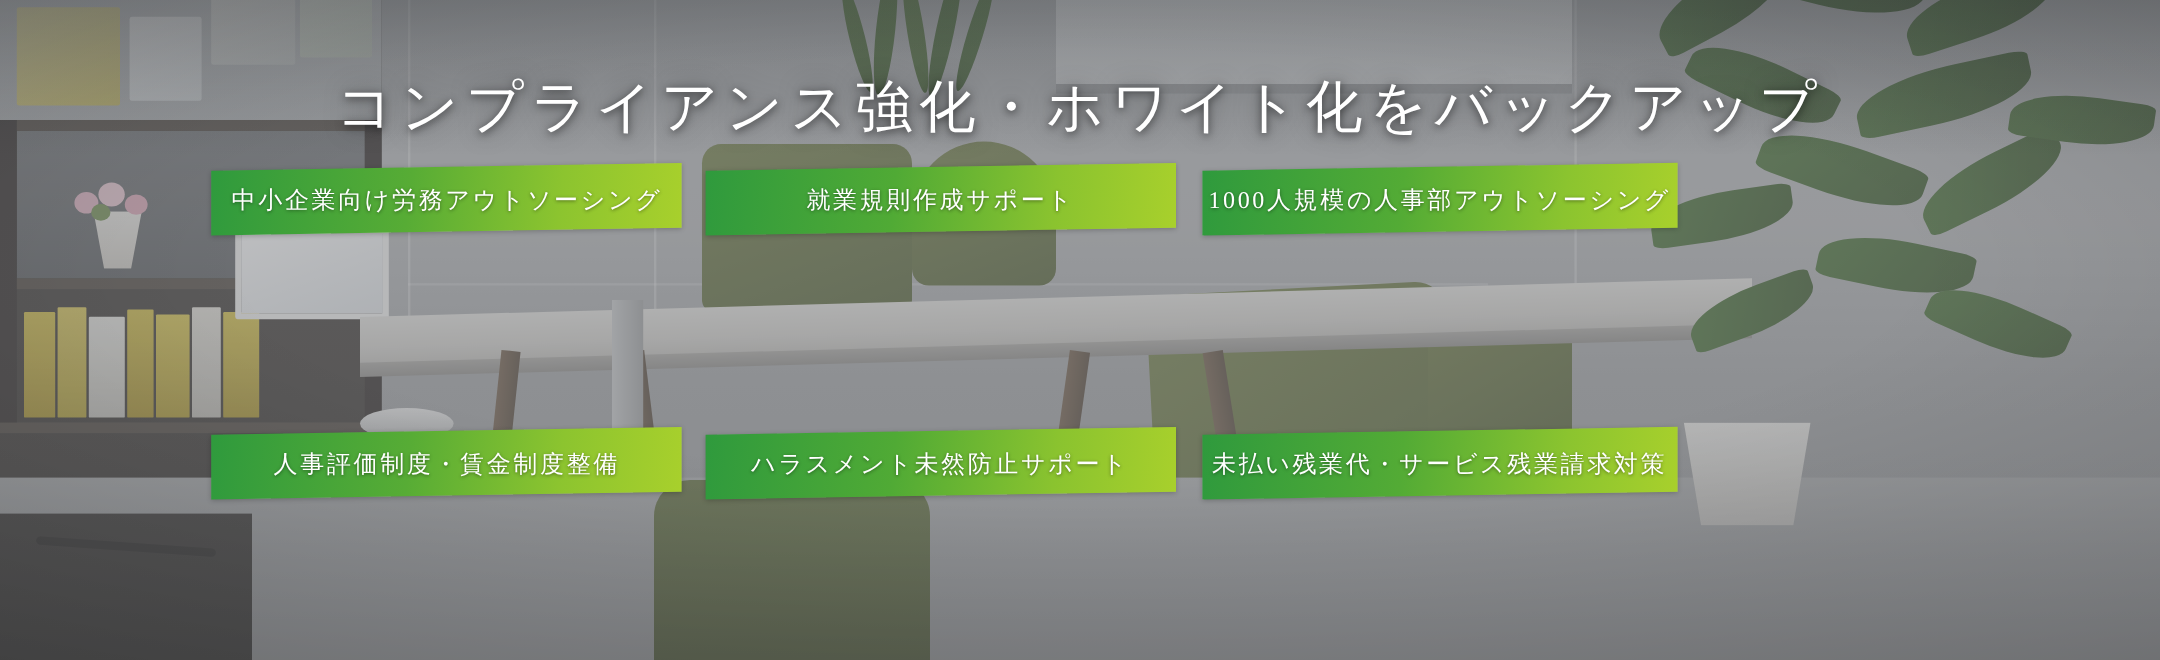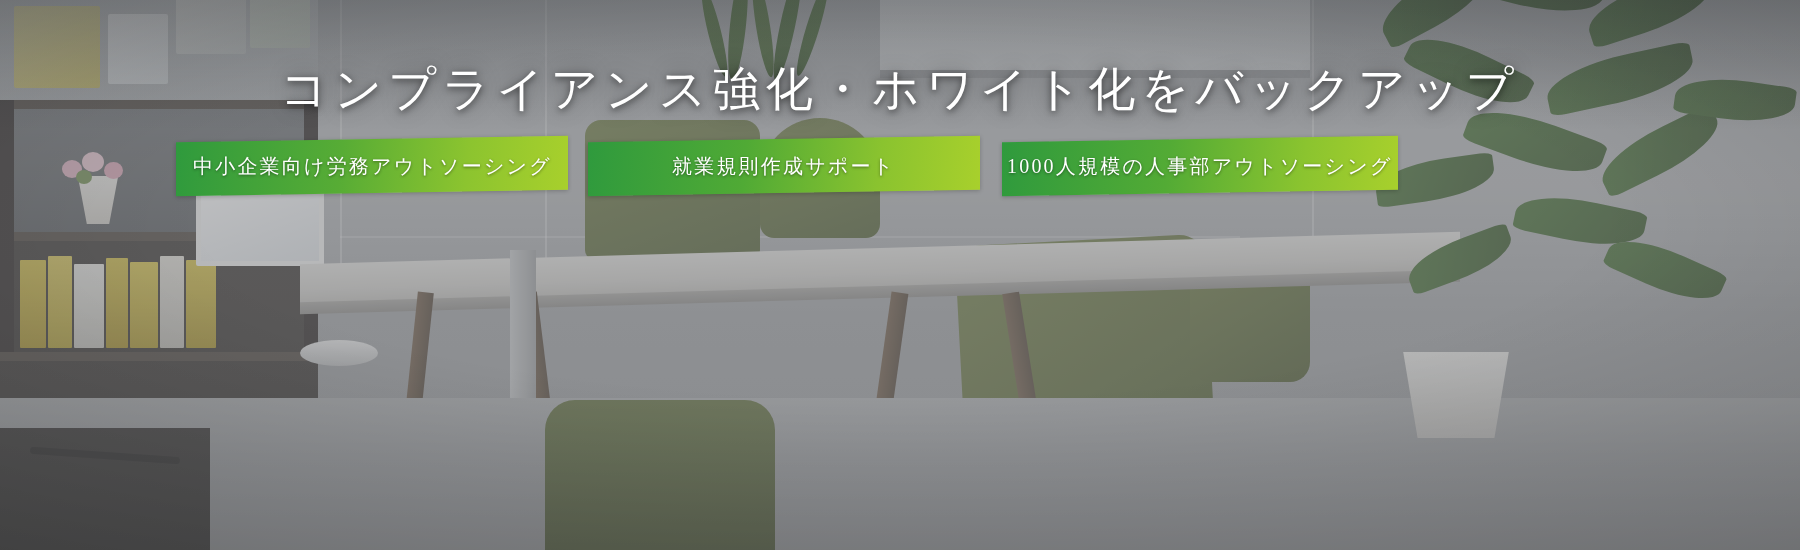--- a/index.html
+++ b/index.html
@@ -249,20 +249,31 @@
         </div>
         <div class="btn c2 r1" style="background:linear-gradient(96deg,#2f9a3d 0%,#50aa35 40%,#8ac32f 74%,#a8d02c 100%);">
           <span class="lbl">就業規則作成サポート</span>
         </div>
         <div class="btn c3 r1" style="background:linear-gradient(96deg,#2f9a3d 0%,#53ab35 42%,#8bc42f 76%,#a8d02c 100%);">
           <span class="lbl">1000人規模の人事部アウトソーシング</span>
         </div>
       </div>
 
 
+      <div class="row">
+        <div class="btn c1 r3" style="background:linear-gradient(96deg,#2f9a3d 0%,#57ac35 42%,#8cc42f 74%,#a8d02c 100%);">
+          <span class="lbl">人事評価制度・賃金制度整備</span>
+        </div>
+        <div class="btn c2 r3" style="background:linear-gradient(96deg,#2f9a3d 0%,#50aa35 40%,#8ac32f 74%,#a8d02c 100%);">
+          <span class="lbl">ハラスメント未然防止サポート</span>
+        </div>
+        <div class="btn c3 r3" style="background:linear-gradient(96deg,#2f9a3d 0%,#53ab35 42%,#8bc42f 76%,#a8d02c 100%);">
+          <span class="lbl">未払い残業代・サービス残業請求対策</span>
+        </div>
+      </div>
 
       <div class="row">
         
         
         
       </div>
 
     </div>
   </div>
 </div>

